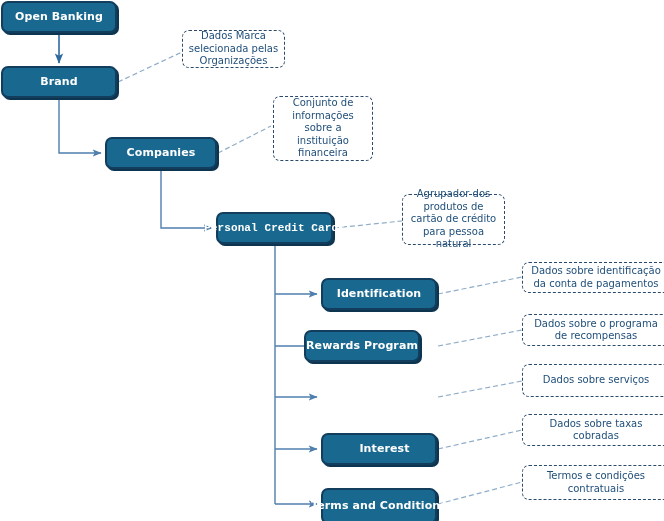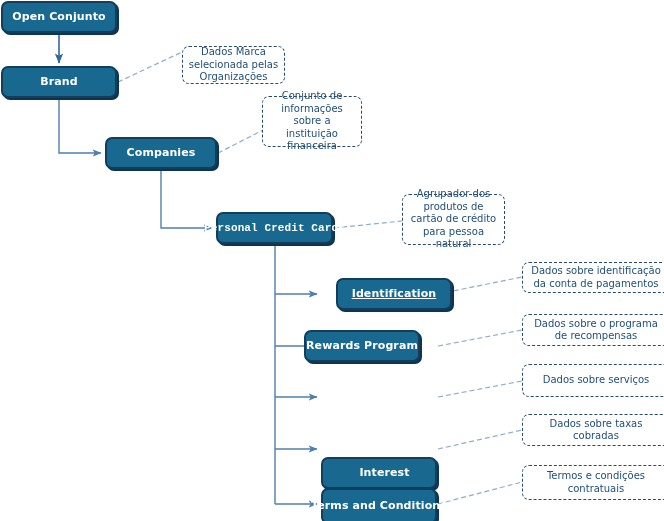--- a/index.html
+++ b/index.html
@@ -102,57 +102,57 @@
     <path d="M218,153 L271,126" fill="none" stroke="#8fadc9" stroke-width="1.2" stroke-dasharray="5,3"></path>
     <path d="M334,228 L402,221" fill="none" stroke="#8fadc9" stroke-width="1.2" stroke-dasharray="5,3"></path>
     <path d="M438,294 L522,277" fill="none" stroke="#8fadc9" stroke-width="1.2" stroke-dasharray="5,3"></path>
     <path d="M438,346 L522,330" fill="none" stroke="#8fadc9" stroke-width="1.2" stroke-dasharray="5,3"></path>
     <path d="M438,397 L522,381" fill="none" stroke="#8fadc9" stroke-width="1.2" stroke-dasharray="5,3"></path>
     <path d="M438,449 L522,430" fill="none" stroke="#8fadc9" stroke-width="1.2" stroke-dasharray="5,3"></path>
     <path d="M438,504 L522,482" fill="none" stroke="#8fadc9" stroke-width="1.2" stroke-dasharray="5,3"></path>
   </svg>
 
   <div class="node" style="left:1px; top:1px; width:116px; height:32px;">
-    <span class="node-label">Open Conjunto</span>
+    <span class="node-label">Open Banking</span>
   </div>
 
   <div class="node" style="left:105px; top:137px; width:112px; height:32px;">
     <span class="node-label">Companies</span>
   </div>
 
   <div class="node" style="left:1px; top:66px; width:116px; height:32px;">
     <span class="node-label">Brand</span>
   </div>
 
   <div class="node" style="left:216px; top:212px; width:117px; height:32px;font-family:Liberation Mono, monospace;">
     <span class="node-label">Personal Credit Cards</span>
   </div>
 
-  <div class="node" style="left:336px; top:278px; width:116px; height:32px;text-decoration:underline;">
+  <div class="node" style="left:321px; top:278px; width:116px; height:32px;">
     <span class="node-label">Identification</span>
   </div>
 
   <div class="node" style="left:304px; top:330px; width:116px; height:32px;">
     <span class="node-label">Rewards Program</span>
   </div>
 
 
-  <div class="node" style="left:321px; top:457px; width:116px; height:32px;padding-left:16px;">
+  <div class="node" style="left:321px; top:433px; width:116px; height:32px;padding-left:16px;">
     <span class="node-label">Interest</span>
   </div>
 
   <div class="node" style="left:321px; top:488px; width:116px; height:36px;">
     <span class="node-label">Terms and Conditions</span>
   </div>
 
-  <div class="note" style="left:182px; top:30px; width:103px; height:38px;margin-top:16px;">
+  <div class="note" style="left:182px; top:30px; width:103px; height:38px;">
     <span class="note-label">Dados Marca selecionada pelas Organizações</span>
   </div>
 
-  <div class="note" style="left:262px; top:96px; width:100px; height:51px;">
+  <div class="note" style="left:273px; top:96px; width:100px; height:65px;">
     <span class="note-label">Conjunto de informações sobre a instituição financeira</span>
   </div>
 
   <div class="note" style="left:402px; top:194px; width:103px; height:51px;">
     <span class="note-label">Agrupador dos produtos de cartão de crédito para pessoa natural</span>
   </div>
 
   <div class="note" style="left:522px; top:262px; width:148px; height:31px;">
     <span class="note-label">Dados sobre identificação da conta de pagamentos</span>
   </div>

